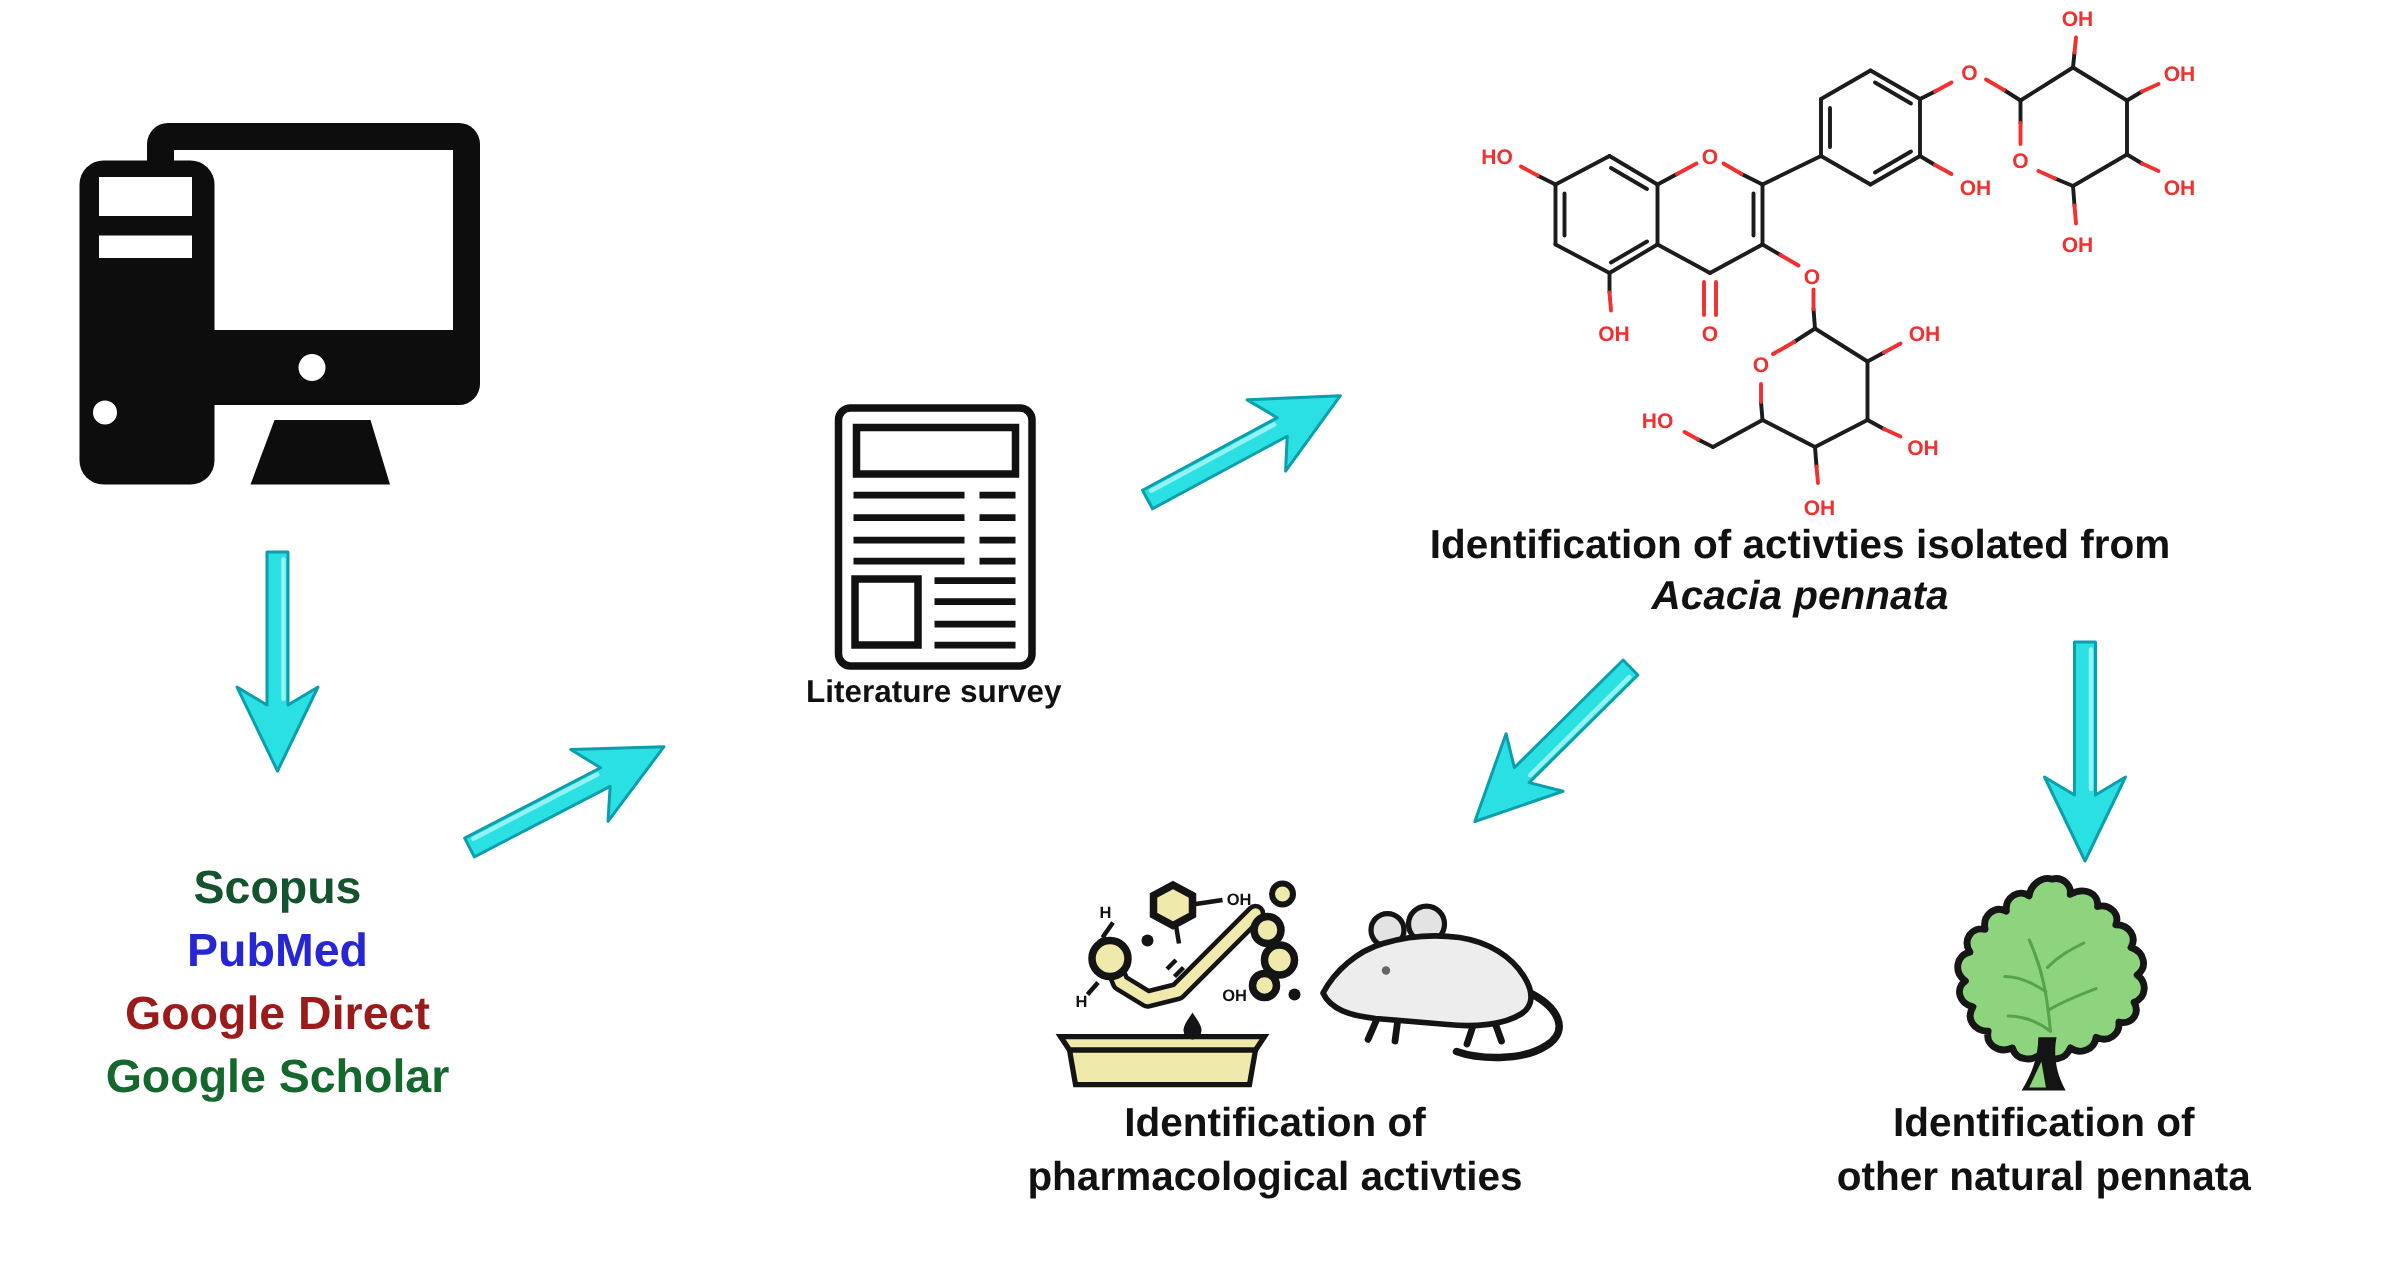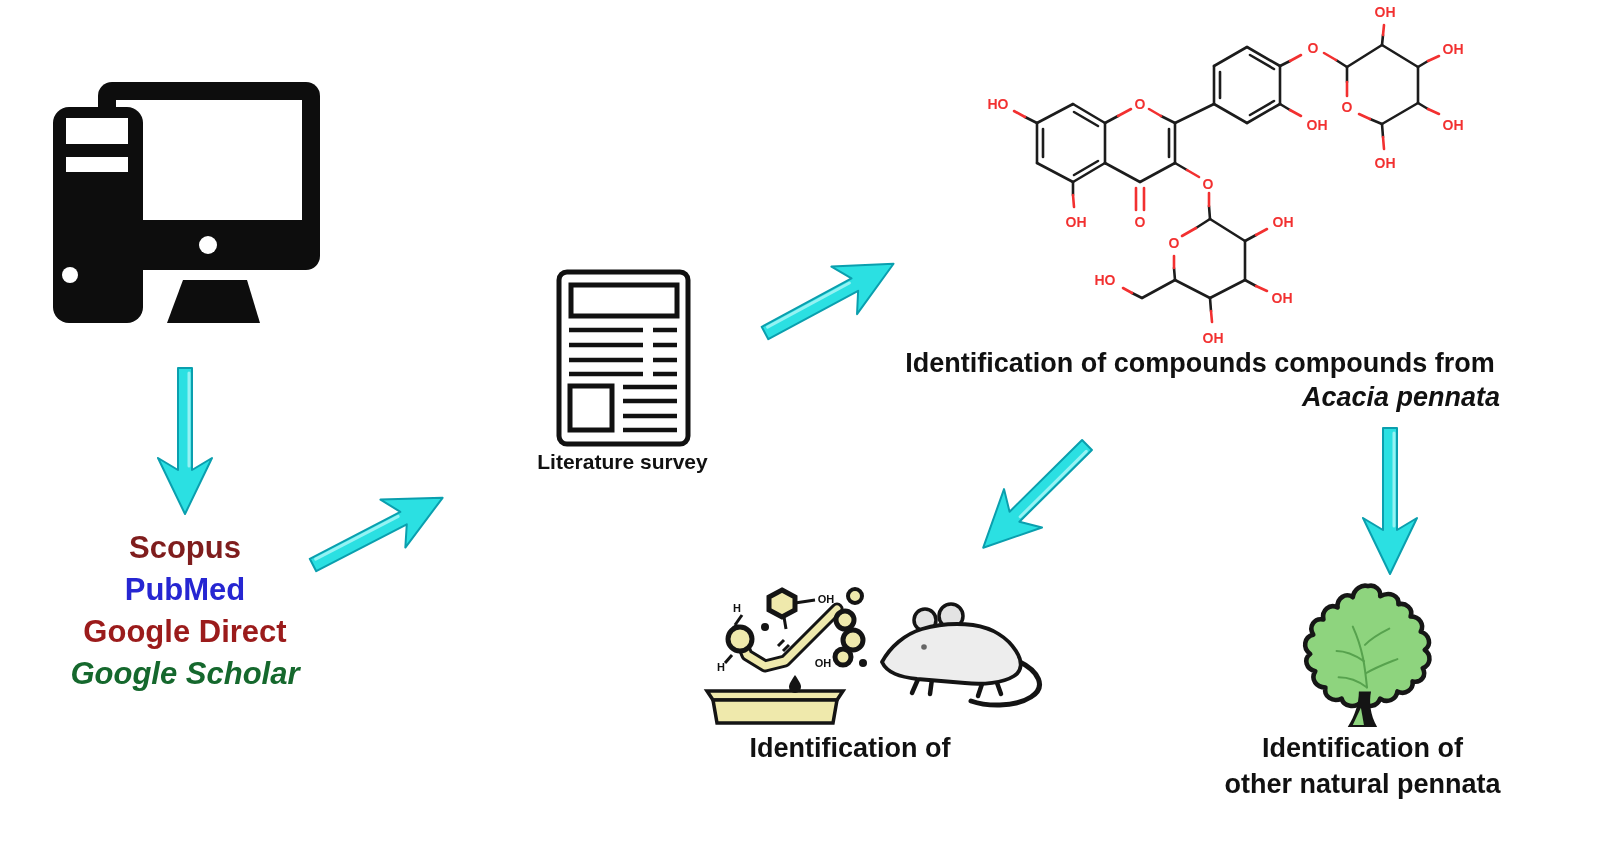--- a/index.html
+++ b/index.html
@@ -4,21 +4,21 @@
 <style>
   html,body{margin:0;padding:0;}
   body{
     width:1600px;height:843px;position:relative;background:#ffffff;overflow:hidden;
     font-family:"Liberation Sans","DejaVu Sans",sans-serif;
   }
   .abs{position:absolute;}
   .caption{
     font-weight:bold;color:#111;text-align:center;line-height:36px;font-size:27px;
   }
-  .caption .italic{font-style:italic;text-align:right;}
+  .caption .italic{font-style:italic;}
   #compounds-caption{left:900px;top:346px;width:600px;line-height:34px;}
   #litsurvey-label{left:480px;top:444px;width:285px;font-size:21px;}
   #pharma-caption{left:630px;top:730px;width:440px;}
   #natural-caption{left:1185px;top:730px;width:355px;}
   #database-list{left:15px;top:527px;width:340px;text-align:center;}
   .db-item{font-weight:bold;font-size:31px;line-height:42px;white-space:nowrap;}
   .arrow{position:absolute;transform-origin:0px 30px;overflow:visible;}
   .arrow polygon{fill:var(--arrow);stroke:var(--arrow-edge);stroke-width:2;stroke-linejoin:round;}
   .arrow line{stroke:var(--arrow-hi);stroke-width:3;opacity:.85;stroke-linecap:round;}
   text.atom{font-family:"Liberation Sans","DejaVu Sans",sans-serif;font-weight:bold;font-size:14px;
@@ -55,24 +55,24 @@
 <svg class="arrow" style="left:1087px;top:415px;transform:rotate(135.3deg);" width="146" height="60" viewBox="0 0 146 60">
   <polygon points="0,23 102,23 90,3 146,30 90,57 102,37 0,37"></polygon>
     <line x1="5" y1="26" x2="98" y2="26"></line>
 </svg>
 <svg class="arrow" style="left:1390px;top:398px;transform:rotate(90deg);" width="146" height="60" viewBox="0 0 146 60">
   <polygon points="0,23 102,23 90,3 146,30 90,57 102,37 0,37"></polygon>
     <line x1="5" y1="26" x2="98" y2="26"></line>
 </svg>
 
 <div class="abs" id="database-list">
-  <div class="db-item" style="color: #7f1d1d;">Scopus</div>
+  <div class="db-item" style="color: #14532d; margin-top: 44px;">Scopus</div>
   <div class="db-item" style="color: rgb(38, 38, 210);">PubMed</div>
   <div class="db-item" style="color: rgb(155, 27, 27);">Google Direct</div>
-  <div class="db-item" style="color: rgb(21, 104, 45); font-style: italic;">Google Scholar</div>
+  <div class="db-item" style="color: rgb(21, 104, 45);">Google Scholar</div>
 </div>
 
 <svg class="abs" style="left:556px;top:269px;" width="135" height="178" viewBox="0 0 135 178" fill="none" stroke="#111">
   <rect x="3" y="3" width="129" height="172" rx="8" stroke-width="5" fill="#fff"></rect>
   <rect x="15" y="16" width="106" height="31" stroke-width="5"></rect>
   <g stroke-width="4.5">
     <line x1="13" y1="61" x2="87" y2="61"></line>
       <line x1="97" y1="61" x2="121" y2="61"></line>
     <line x1="13" y1="76" x2="87" y2="76"></line>
       <line x1="97" y1="76" x2="121" y2="76"></line>
@@ -181,21 +181,21 @@
     <text x="397" y="107" class="atom" dominant-baseline="central">O</text>
     <text x="435" y="163" class="atom" dominant-baseline="central">OH</text>
     <text x="224" y="243" class="atom" dominant-baseline="central">O</text>
     <text x="333" y="222" class="atom" dominant-baseline="central">OH</text>
     <text x="332" y="298" class="atom" dominant-baseline="central">OH</text>
     <text x="263" y="338" class="atom" dominant-baseline="central">OH</text>
     <text x="155" y="280" class="atom" dominant-baseline="central">HO</text>
   </svg>
 
 <div class="abs caption" id="compounds-caption">
-  <div>Identification of compounds compounds from</div>
+  <div>Identification of activties isolated from</div>
   <div class="italic">Acacia pennata</div>
 </div>
 
 <svg class="abs" style="left:685px;top:563px;" width="360" height="165" viewBox="0 0 360 165">
   <g>
     <polygon points="22,128 158,128 152,137 28,137" style="fill:var(--clipart-yellow)" stroke="#141414" stroke-width="3.5"></polygon>
     <polygon points="28,137 152,137 148,160 32,160" style="fill:var(--clipart-yellow)" stroke="#141414" stroke-width="3.5"></polygon>
     <path d="M110,112 c4,6 6,9 6,12 a6,6 0 1 1 -12,0 c0,-3 2,-6 6,-12 Z" fill="#141414"></path>
     <path d="M52,68 L62,92 L80,103 L100,98 L152,46" fill="none" stroke="#141414" stroke-width="13" stroke-linecap="round" stroke-linejoin="round"></path>
     <path d="M52,68 L62,92 L80,103 L100,98 L152,46" fill="none" style="stroke:var(--clipart-yellow)" stroke-width="7" stroke-linecap="round" stroke-linejoin="round"></path>
@@ -228,20 +228,21 @@
       <line x1="298" y1="118" x2="293" y2="133"></line>
         <line x1="311" y1="117" x2="316" y2="131"></line>
     </g>
     <path d="M197,99 C205,84 220,71 237,66 C254,61 272,60 288,62 C308,65 323,75 331,88 C338,99 337,108 329,113 C318,120 298,122 280,120 L232,116 C215,114 202,110 197,99 Z" style="fill:var(--mouse-gray)" stroke="#141414" stroke-width="3.8" stroke-linejoin="round"></path>
     <circle cx="239" cy="84" r="2.8" fill="#666"></circle>
   </g>
 </svg>
 
 <div class="abs caption" id="pharma-caption">
   <div>Identification of</div>
+  <div>pharmacological activties</div>
 </div>
 
 <svg class="abs" style="left:1292px;top:578px;" width="152" height="152" viewBox="0 0 150 150">
   <path d="M75,8 C82,6 88,12 87,18 C96,13 106,17 105,26 C112,24 120,30 117,38 C126,38 131,46 127,53 C136,56 138,66 131,71 C138,76 137,86 129,89 C133,96 128,104 119,102 C120,110 112,116 104,112 C103,120 94,124 87,119 C84,127 74,129 69,122 C62,129 51,127 49,119 C40,123 31,117 33,108 C24,108 18,100 23,92 C14,90 11,80 18,75 C10,69 12,58 21,56 C16,48 22,39 31,41 C29,32 37,25 45,29 C44,20 53,14 60,19 C61,11 69,6 75,8 Z" style="fill:var(--tree-green)" stroke="#161616" stroke-width="4.5" stroke-linejoin="round"></path>
   <g fill="none" style="stroke:var(--tree-vein)" stroke-width="2" stroke-linecap="round">
     <path d="M74,108 C72,88 70,70 60,48"></path>
     <path d="M71,82 C62,76 52,72 44,72"></path>
     <path d="M72,66 C80,58 88,54 96,50"></path>
     <path d="M73,94 C83,88 94,84 104,80"></path>
     <path d="M74,108 C66,102 56,98 46,98"></path>

